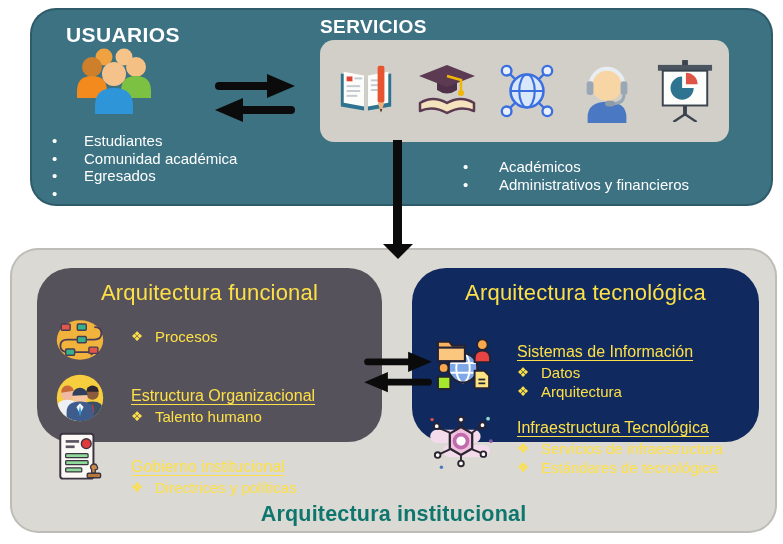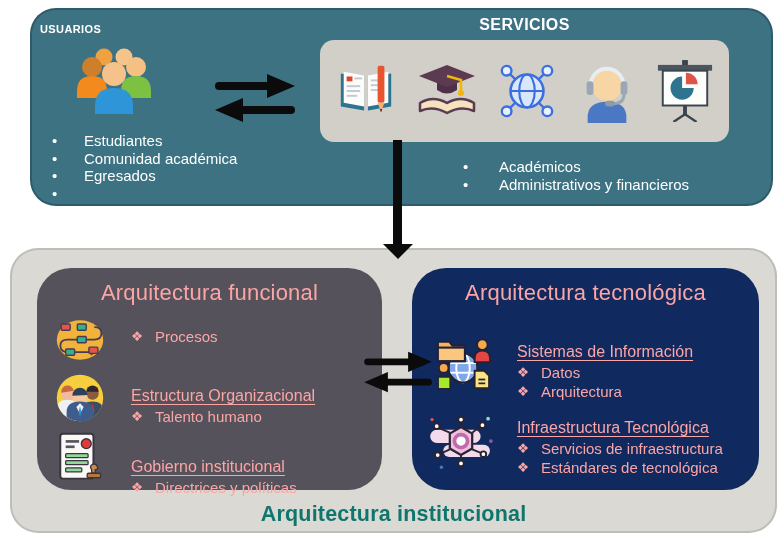--- a/index.html
+++ b/index.html
@@ -8,26 +8,26 @@
     font-family:"Liberation Sans",sans-serif;
     background:#ffffff;overflow:hidden;
   }
   
   .top-panel{
     position:absolute;left:30px;top:8px;width:743px;height:198px;
     background:#3C7282;border:2px solid rgba(20,50,60,.35);
     border-radius:26px;box-sizing:border-box;color:#fff;
   }
   .usuarios-title{
-    position:absolute;left:8px;top:13px;width:140px;text-align:left;
-    font-size:11px;font-weight:bold;letter-spacing:.4px;
+    position:absolute;left:8px;top:13px;width:140px;text-align:right;
+    font-size:21px;font-weight:bold;letter-spacing:.4px;
   }
   .servicios-title{
-    position:absolute;left:288px;top:6px;width:409px;text-align:center;
-    font-size:16px;font-weight:bold;letter-spacing:.4px;
+    position:absolute;left:288px;top:6px;width:409px;
+    font-size:19px;font-weight:bold;letter-spacing:.4px;
   }
   .users-icon-wrap{position:absolute;left:42px;top:36px;width:80px;height:72px;}
   .services-tray{
     position:absolute;left:288px;top:30px;width:409px;height:102px;
     background:#D2CFC9;border-radius:14px;
     display:flex;justify-content:space-around;align-items:center;padding:0 6px;box-sizing:border-box;
   }
   .services-tray svg{display:block;}
   ul.blist{list-style:none;margin:0;padding:0;position:absolute;}
   ul.blist li{display:flex;font-size:15px;line-height:17.5px;}
@@ -45,21 +45,21 @@
   
   .inst-panel{
     position:absolute;left:10px;top:248px;width:767px;height:285px;
     background:#DBD9D3;border:2px solid rgba(60,60,60,.18);
     border-radius:28px;box-sizing:border-box;
   }
   .inst-title{
     position:absolute;left:0;top:252px;width:100%;text-align:center;
     font-size:21.5px;font-weight:bold;color:#0f766e;letter-spacing:.2px;
   }
-  .arch-box{position:absolute;top:18px;height:222px;border-radius:34px;color:#fca5a5;box-sizing:border-box;padding-left:14px;}
+  .arch-box{position:absolute;top:18px;height:174px;border-radius:34px;color:#fde047;box-sizing:border-box;padding-left:14px;}
   .funcional-box{left:25px;width:345px;background:#56525B;}
   .tecnologica-box{left:400px;width:347px;background:#10295E;}
   .arch-title{
     position:absolute;left:0;top:12px;width:100%;text-align:center;
     font-size:22px;font-weight:normal;letter-spacing:.2px;
   }
   .grp-icon{position:absolute;}
   .grp-text{position:absolute;}
   .grp-heading{
     font-size:16px;line-height:20px;white-space:nowrap;

